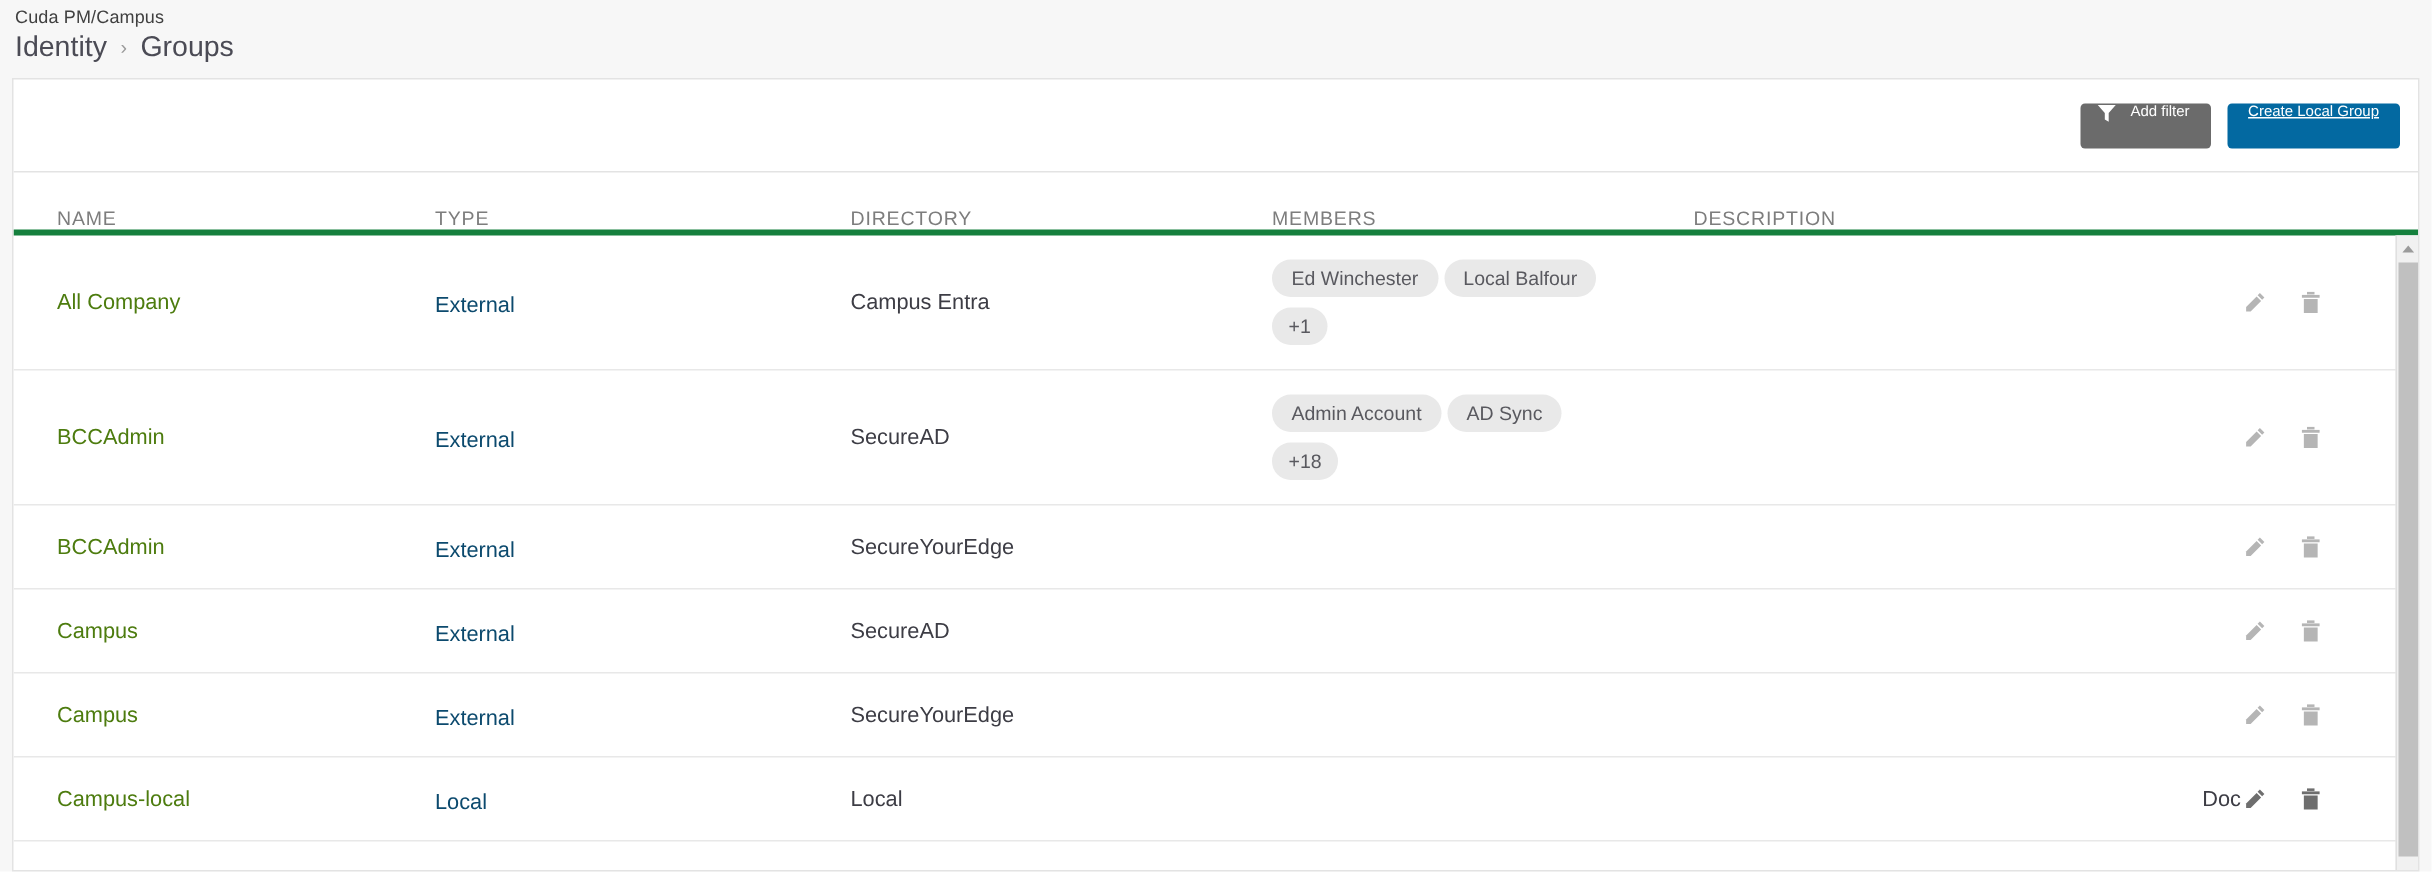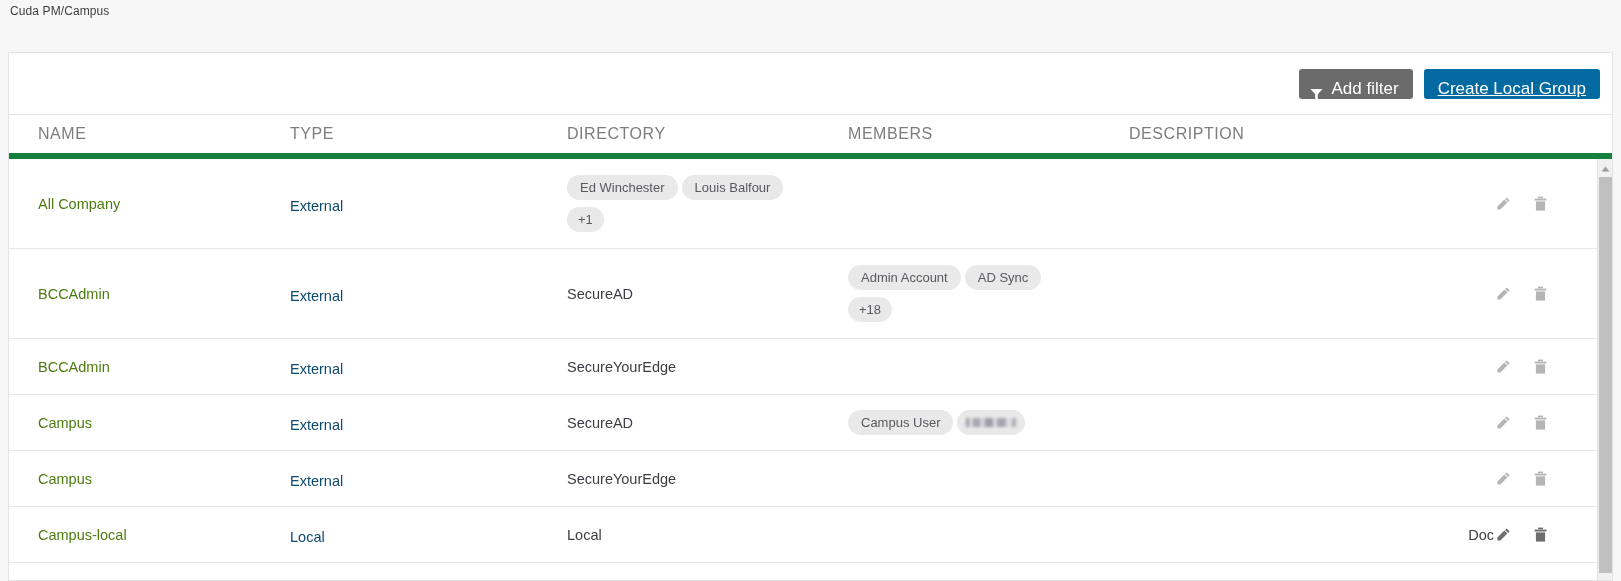--- a/index.html
+++ b/index.html
@@ -67,24 +67,24 @@
     display: flex;
     align-items: center;
     justify-content: flex-end;
     padding-right: 12px;
     box-sizing: border-box;
     gap: 11px;
   }
   .btn {
     border: none;
     font-family: "Liberation Sans", sans-serif;
-    font-size: 17px;
+    font-size: 10px;
     cursor: pointer;
     display: inline-flex;
-    align-items: flex-end;
+    align-items: flex-start;
     justify-content: center;
     border-radius: 3px;
     box-sizing: border-box;
   }
   .btn-filter {
     background: #6b6b6b;
     color: #ffffff;
     height: 30px;
     padding: 0 14px 0 11px;
     gap: 9px;
@@ -100,23 +100,23 @@
     display: inline-block;
     width: 13px;
     height: 13px;
     flex: 0 0 auto;
   }
 
   
   .tbl-head {
     display: flex;
     height: 38px;
-    align-items: center;
-    border-bottom: 6px solid #15803d;
-    font-size: 16px;
+    align-items: flex-end;
+    border-bottom: 4px solid #15803d;
+    font-size: 13px;
     letter-spacing: 0.55px;
     color: #7d7d7d;
   }
   .tbl-body-wrap {
     position: relative;
     height: 427px;
   }
   .tbl-body {
     height: 427px;
     overflow: hidden;
@@ -224,20 +224,25 @@
     height: 396px;
     background: #c0c0c0;
     cursor: pointer;
   }
 </style>
 </head>
 <body>
 
 <div class="page-header">
   <div class="crumb-top">Cuda PM/Campus</div>
+  <div class="crumb-main">
+    <span class="crumb-link">Identity</span>
+    <span class="sep">›</span>
+    <span class="crumb-current">Groups</span>
+  </div>
 </div>
 
 <div class="card">
 
   <div class="toolbar">
     <button class="btn btn-filter">
       <span class="funnel">
         <svg width="13" height="13" viewBox="0 0 13 13" aria-hidden="true">
           <polygon points="0.5,1 12.5,1 7.8,6.3 7.8,12.2 5.2,10.6 5.2,6.3" fill="#ffffff"></polygon>
         </svg>
@@ -254,24 +259,25 @@
     <div class="col-members">MEMBERS</div>
     <div class="col-desc">DESCRIPTION</div>
     <div class="col-actions"></div>
   </div>
 
   <div class="tbl-body-wrap">
     <div class="tbl-body" id="tbl-body">
         <div class="row tall">
           <div class="col-name cell-name">All Company</div>
           <div class="col-type cell-type">External</div>
+          <div class="col-directory cell-directory">Campus Entra</div>
           <div class="col-members">
             <div class="chips">
               <span class="chip">Ed Winchester</span>
-              <span class="chip">Louis Balfour</span>
+              <span class="chip">Local Balfour</span>
               <span class="chip count">+1</span>
             </div>
           </div>
           <div class="col-desc cell-desc"></div>
           <div class="col-actions">
             <div class="actions">
               <span class="icon-btn">
                 <svg width="16" height="16" viewBox="0 0 16 16" aria-hidden="true">
   <path d="M11.6 1.4l3 3-1.5 1.5-3-3z" fill="#b5b5b5"></path>
   <path d="M9.4 3.6l3 3-7 7H2.4v-3z" fill="#b5b5b5"></path>
@@ -338,26 +344,20 @@
   <path d="M2.9 5.4h9.2v9.2H2.9z" fill="#b5b5b5"></path>
                 </svg>
               </span>
             </div>
           </div>
         </div>
         <div class="row short">
           <div class="col-name cell-name">Campus</div>
           <div class="col-type cell-type">External</div>
           <div class="col-directory cell-directory">SecureAD</div>
-          <div class="col-members">
-            <div class="chips">
-              <span class="chip">Campus User</span>
-              <span class="chip redacted"></span>
-            </div>
-          </div>
           <div class="col-desc cell-desc"></div>
           <div class="col-actions">
             <div class="actions">
               <span class="icon-btn">
                 <svg width="16" height="16" viewBox="0 0 16 16" aria-hidden="true">
   <path d="M11.6 1.4l3 3-1.5 1.5-3-3z" fill="#b5b5b5"></path>
   <path d="M9.4 3.6l3 3-7 7H2.4v-3z" fill="#b5b5b5"></path>
                 </svg>
               </span>
               <span class="icon-btn">

